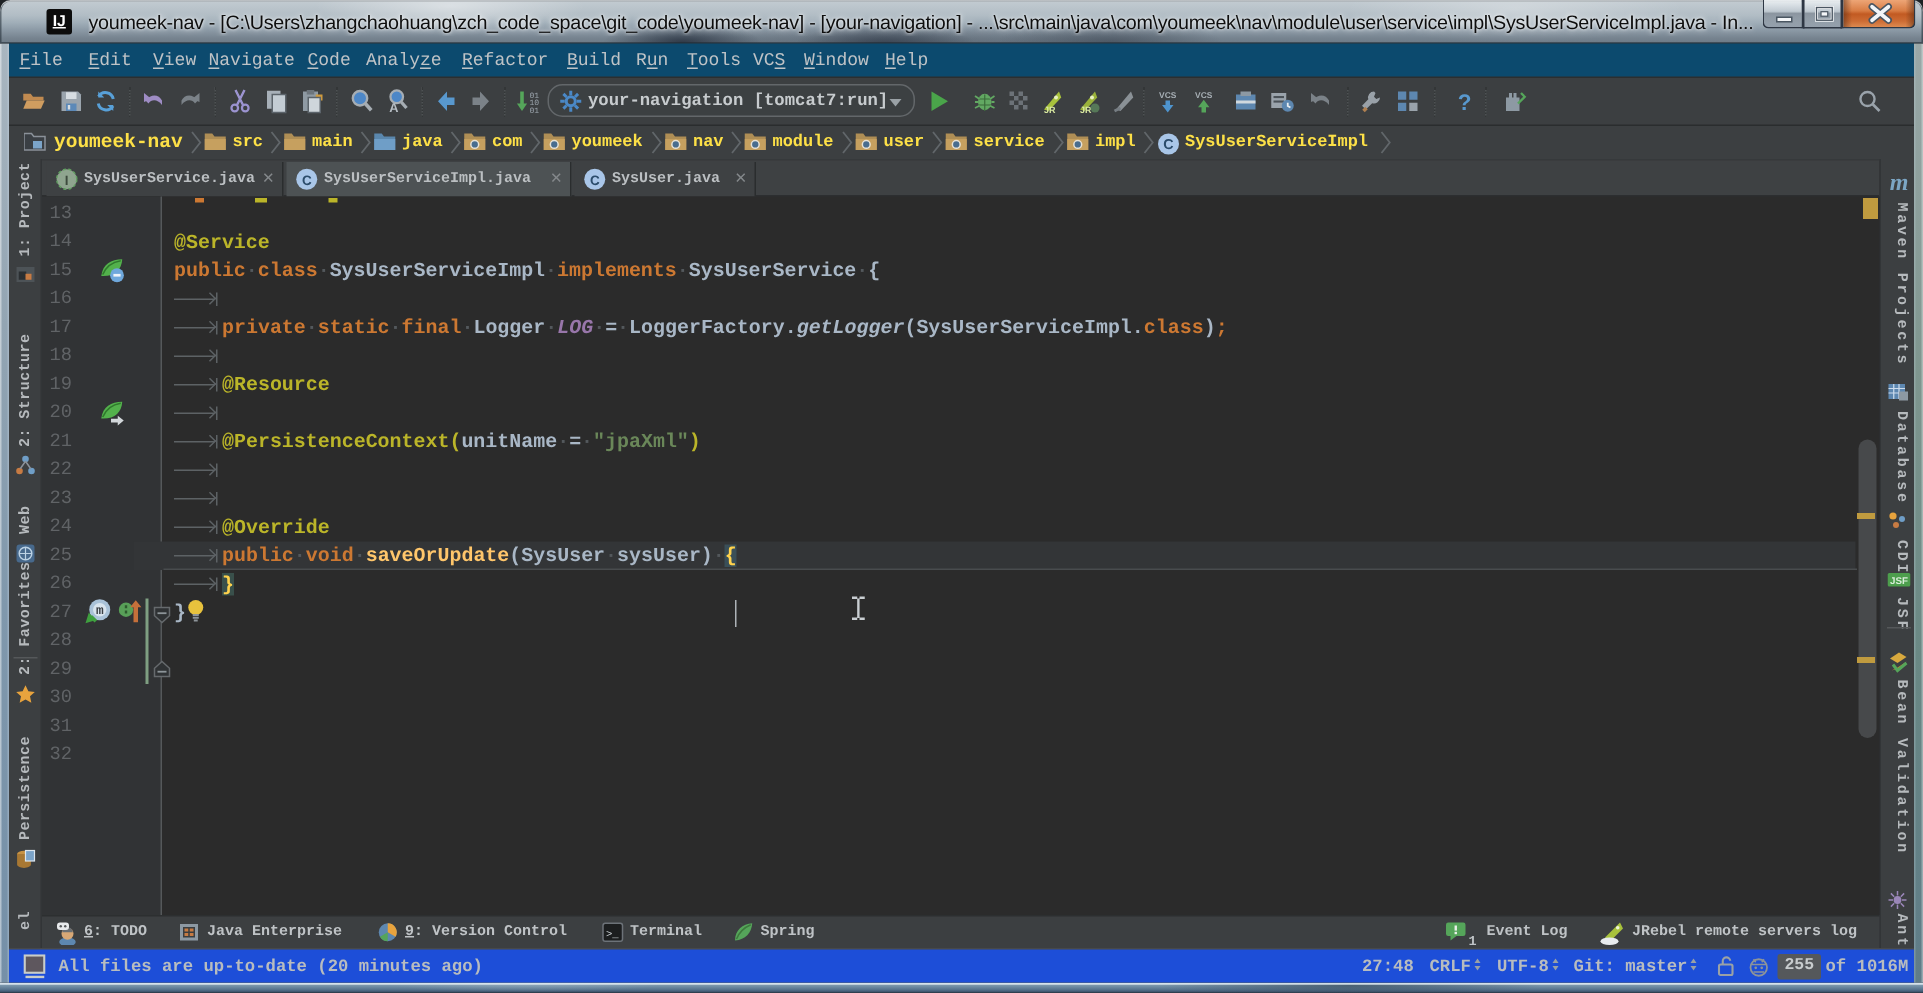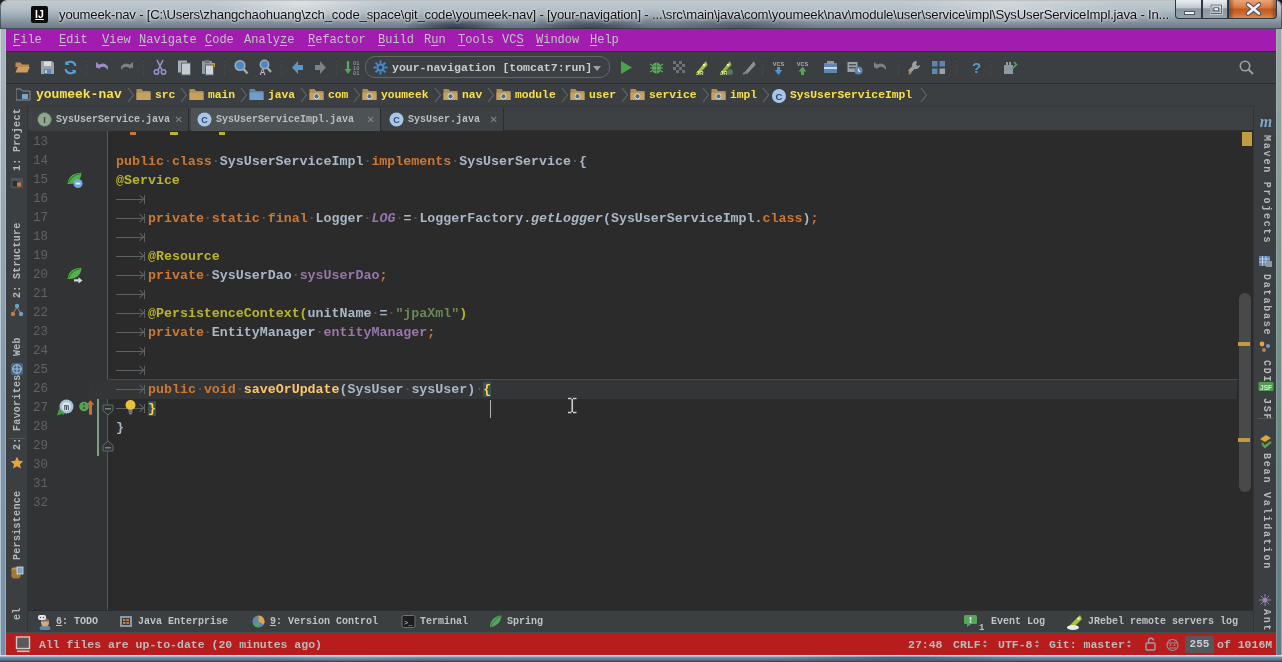--- a/index.html
+++ b/index.html
@@ -35,21 +35,21 @@
   background:linear-gradient(180deg,#9aa8a8,#7f968f 35%,#6a8884 65%,#5f7c88 100%);
   box-shadow:inset -1px 0 0 rgba(255,255,255,.35), inset 1px 0 0 rgba(190,205,215,.3); }
 #glassB { left:0; top:655px; width:1282px; height:7px;
   background:
    radial-gradient(120px 8px at 350px 0px, rgba(170,190,205,.4), rgba(170,190,205,0) 80%),
    radial-gradient(160px 8px at 900px 2px, rgba(55,75,92,.7), rgba(55,75,92,0) 80%),
    linear-gradient(180deg,#93a9bc 0%,#7390a6 35%,#54708a 70%,#3a5068 92%,#20262c 100%);
   box-shadow: inset 0 1.5px 0 rgba(220,232,240,.9); }
 
 
-#menubar { left:6px; top:29px; width:1270px; height:23px; background:#a21caf; border-bottom:1px solid #2c2f30; }
+#menubar { left:6px; top:29px; width:1270px; height:23px; background:#0c4a6e; border-bottom:1px solid #2c2f30; }
 .mi { position:absolute; top:0; height:23px; font:12px/23px "Liberation Mono"; color:#bfc3c6; white-space:pre; }
 .mi u { text-decoration-thickness:1px; text-underline-offset:2px; }
 #toolbar { left:6px; top:52px; width:1270px; height:32px; background:#3c3f41; border-bottom:1px solid #2a2d2e; }
 .ti { position:absolute; width:17px; height:17px; }
 .tsep { position:absolute; top:6px; width:1px; height:20px; background:#4e5254; border-right:1px dotted #333637; }
 #combo { position:absolute; left:359px; top:4px; width:245px; height:22px; background:#3c4042;
   border:1px solid #63676a; border-radius:10px; }
 #combo .gear { position:absolute; left:7px; top:3px; }
 #combo .ctext { position:absolute; left:26px; top:0; font:bold 11.5px/21px "Liberation Mono"; color:#c7cbce; }
 #combo .dda { position:absolute; right:8px; top:9px; width:0; height:0; border:4.5px solid transparent; border-top:5.5px solid #9aa1a6; }
@@ -107,21 +107,21 @@
 #sthumb { position:absolute; right:2px; top:162px; width:12px; height:199px; background:#47494b; border-radius:6px; }
 .emark { position:absolute; width:12px; height:4px; background:#c09b3f; right:3px; }
 #etop { position:absolute; right:1px; top:1px; width:10px; height:14px; background:#c09b3f; }
 #foldline { position:absolute; left:69px; top:268px; width:2px; height:57px; background:#7f9f82; }
 
 
 #bwbar { left:28px; top:610px; width:1225px; height:22px; background:#3c3f41; border-top:1px solid #2c2f30; }
 .bwi { position:absolute; top:3px; }
 .bwt { position:absolute; top:0; font:bold 10px/22px "Liberation Mono"; color:#bfc3c6; white-space:pre; }
 .evt1 { position:absolute; left:16px; top:9px; font:bold 9px "Liberation Mono"; color:#bfc3c6; }
-#statusbar { left:6px; top:632px; width:1270px; height:23px; background:#b91c1c; border-top:1px solid #47494b; }
+#statusbar { left:6px; top:632px; width:1270px; height:23px; background:#1d4ed8; border-top:1px solid #47494b; }
 .swi { position:absolute; left:9px; top:3px; }
 .stic { position:absolute; top:4px; }
 .stt { position:absolute; top:0; font:bold 11.5px/23px "Liberation Mono"; color:#b8bcbf; white-space:pre; }
 .ud { display:inline-block; width:7px; height:11px; position:relative; margin-left:1px; }
 .ud::before { content:""; position:absolute; left:1px; top:1px; border:2.6px solid transparent; border-bottom:3.4px solid #9aa1a6; }
 .ud::after { content:""; position:absolute; left:1px; top:8px; border:2.6px solid transparent; border-top:3.4px solid #9aa1a6; }
 .memchip { position:absolute; left:1179px; top:3px; width:29px; height:17px; background:#55585b;
   border-radius:2px; font:bold 11px/17px "Liberation Mono"; color:#c8ccce; text-align:center; }
 </style></head>
 <body>
@@ -558,32 +558,31 @@
 <div class="ln">27</div>
 <div class="ln">28</div>
 <div class="ln">29</div>
 <div class="ln">30</div>
 <div class="ln">31</div>
 <div class="ln">32</div>
       </div>
     </div>
   <div id="codewrap">
       <div class="cl"></div>
+<div class="cl"><span class="an">@Service</span></div>
 <div class="cl"><b class="k">public</b><i class="w">·</i><b class="k">class</b><i class="w">·</i><span class="p">SysUserServiceImpl</span><i class="w">·</i><b class="k">implements</b><i class="w">·</i><span class="p">SysUserService</span><i class="w">·</i><span class="p">{</span></div>
-<div class="cl"><span class="an">@Service</span></div>
 <div class="cl"><i class="tb"></i></div>
 <div class="cl"><i class="tb"></i><b class="k">private</b><i class="w">·</i><b class="k">static</b><i class="w">·</i><b class="k">final</b><i class="w">·</i><span class="p">Logger</span><i class="w">·</i><span class="f it sq">LOG</span><i class="w">·</i><span class="p">=</span><i class="w">·</i><span class="p">LoggerFactory</span><span class="p">.</span><span class="p it">getLogger</span><span class="p">(SysUserServiceImpl.</span><b class="k">class</b><span class="p">)</span><span class="sc">;</span></div>
 <div class="cl"><i class="tb"></i></div>
 <div class="cl"><i class="tb"></i><span class="an">@Resource</span></div>
-<div class="cl"><i class="tb"></i><b class="k">private</b><i class="w">·</i><span class="p">SysUserDao</span><i class="w">·</i><span class="f">sysUserDao</span><span class="sc">;</span></div>
 <div class="cl"><i class="tb"></i></div>
 <div class="cl"><i class="tb"></i><span class="an">@PersistenceContext(</span><span class="p">unitName</span><i class="w">·</i><span class="p">=</span><i class="w">·</i><span class="s">"jpaXml"</span><span class="an">)</span></div>
-<div class="cl"><i class="tb"></i><b class="k">private</b><i class="w">·</i><span class="p">EntityManager</span><i class="w">·</i><span class="f sq">entityManager</span><span class="sc">;</span></div>
 <div class="cl"><i class="tb"></i></div>
 <div class="cl"><i class="tb"></i></div>
+<div class="cl"><i class="tb"></i><span class="an">@Override</span></div>
 <div class="cl crow"><i class="tb"></i><b class="k">public</b><i class="w">·</i><b class="k">void</b><i class="w">·</i><span class="m">saveOrUpdate</span><span class="p">(SysUser</span><i class="w">·</i><span class="p">sysUser)</span><i class="w">·</i><span class="br">{</span></div>
 <div class="cl"><i class="tb"></i><span class="br2">}</span></div>
 <div class="cl"><span class="p">}</span></div>
 <div class="cl"></div>
 <div class="cl"></div>
     </div>
   <span class="gi" style="left:39px;top:41px"><svg width="17" height="17" viewBox="0 0 17 17">
         <path d="M0.5 12C1.5 4 7 0.8 14.5 0.8 14 8 9.5 12.5 0.5 12z" fill="#53b14c"></path>
         <path d="M1.5 11C4 5 9 2.5 13.5 1.8" stroke="#2f7a2c" stroke-width="1.1" fill="none"></path>
         <circle cx="11" cy="11.5" r="4.6" fill="#6fa8dc"></circle>

